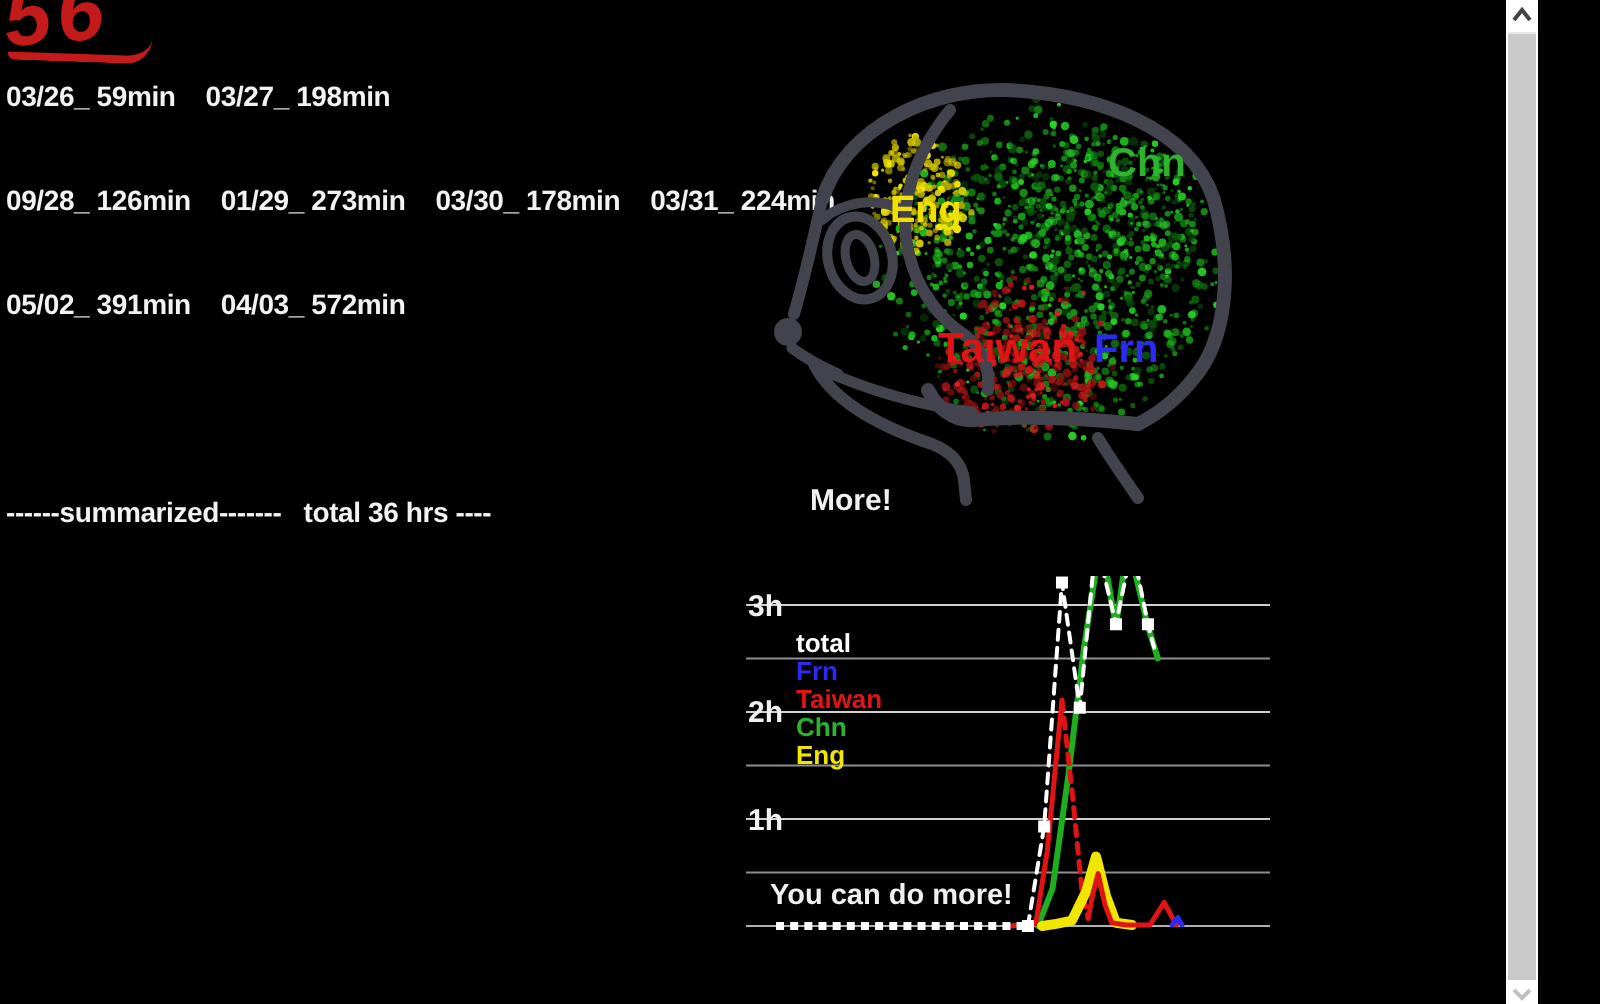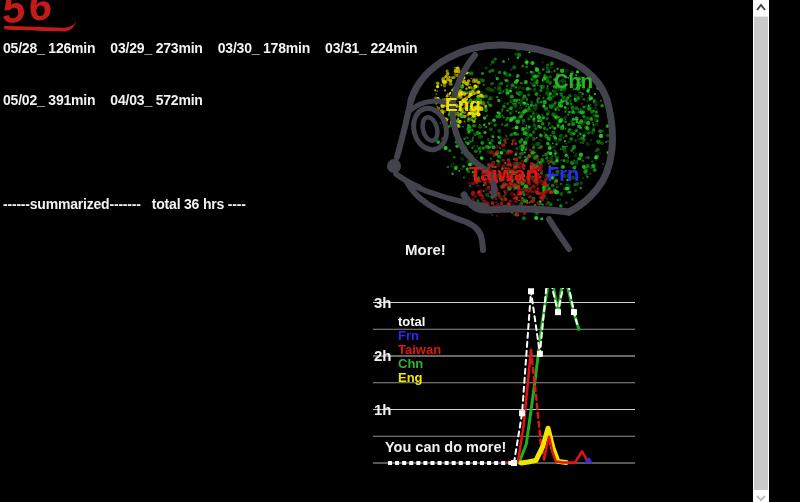--- a/index.html
+++ b/index.html
@@ -32,21 +32,22 @@
   .sb-down{position:absolute;bottom:0;left:0;width:16px;height:12px;background:#fff;}
   .rightgap{position:absolute;left:769px;top:0;width:31px;height:502px;background:#000;}
 </style>
 </head>
 <body>
 
 <div class="scribble" id="scribble" style="color: rgb(196, 26, 26);">56</div>
 <div class="scribble-swash"></div>
 
 <div class="term">
-  <div class="drow"><span class="ditem">05/28_ 126min</span><span class="ditem">03/29_ 273min</span><span class="ditem">03/30_ 178min</span><span class="ditem">03/31_ 224min</span></div>
+  <div class="drow"><span class="ditem">03/26_ 59min</span><span class="ditem">03/27_ 198min</span></div>
+  <div class="drow"><span class="ditem">09/28_ 126min</span><span class="ditem">01/29_ 273min</span><span class="ditem">03/30_ 178min</span><span class="ditem">03/31_ 224min</span></div>
   <div class="drow"><span class="ditem">05/02_ 391min</span><span class="ditem">04/03_ 572min</span></div>
   <div class="tline"></div>
   <div class="tline">------summarized-------   total 36 hrs ----</div>
   <div class="tline"></div>
   
 </div>
 
 <div class="brain">
   <svg id="brain-svg" width="256" height="232" viewBox="382 34 256 232">
     <g id="brain-scatter">

